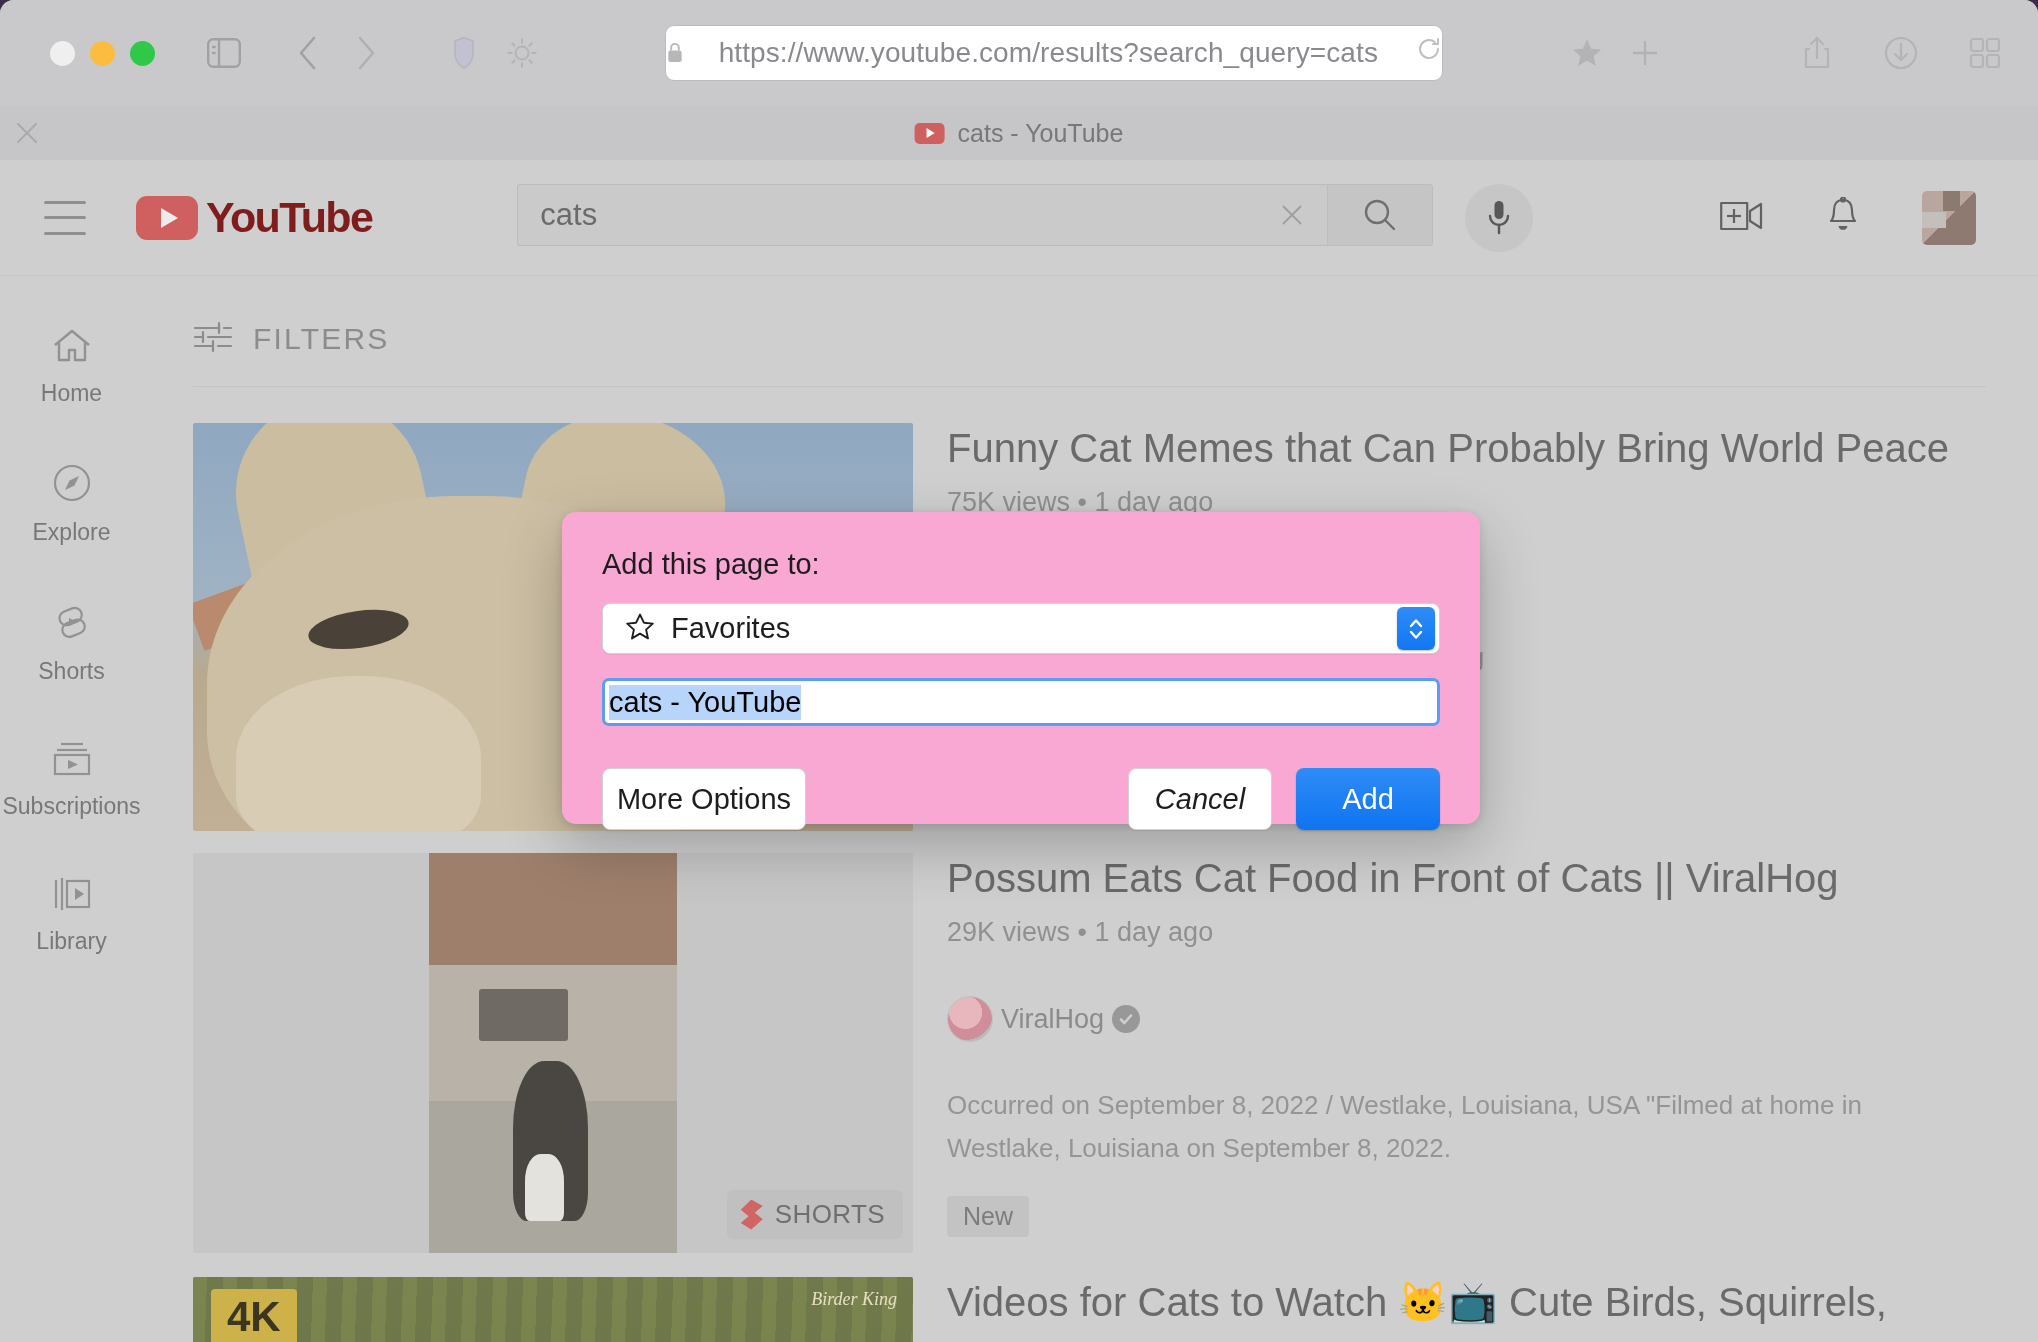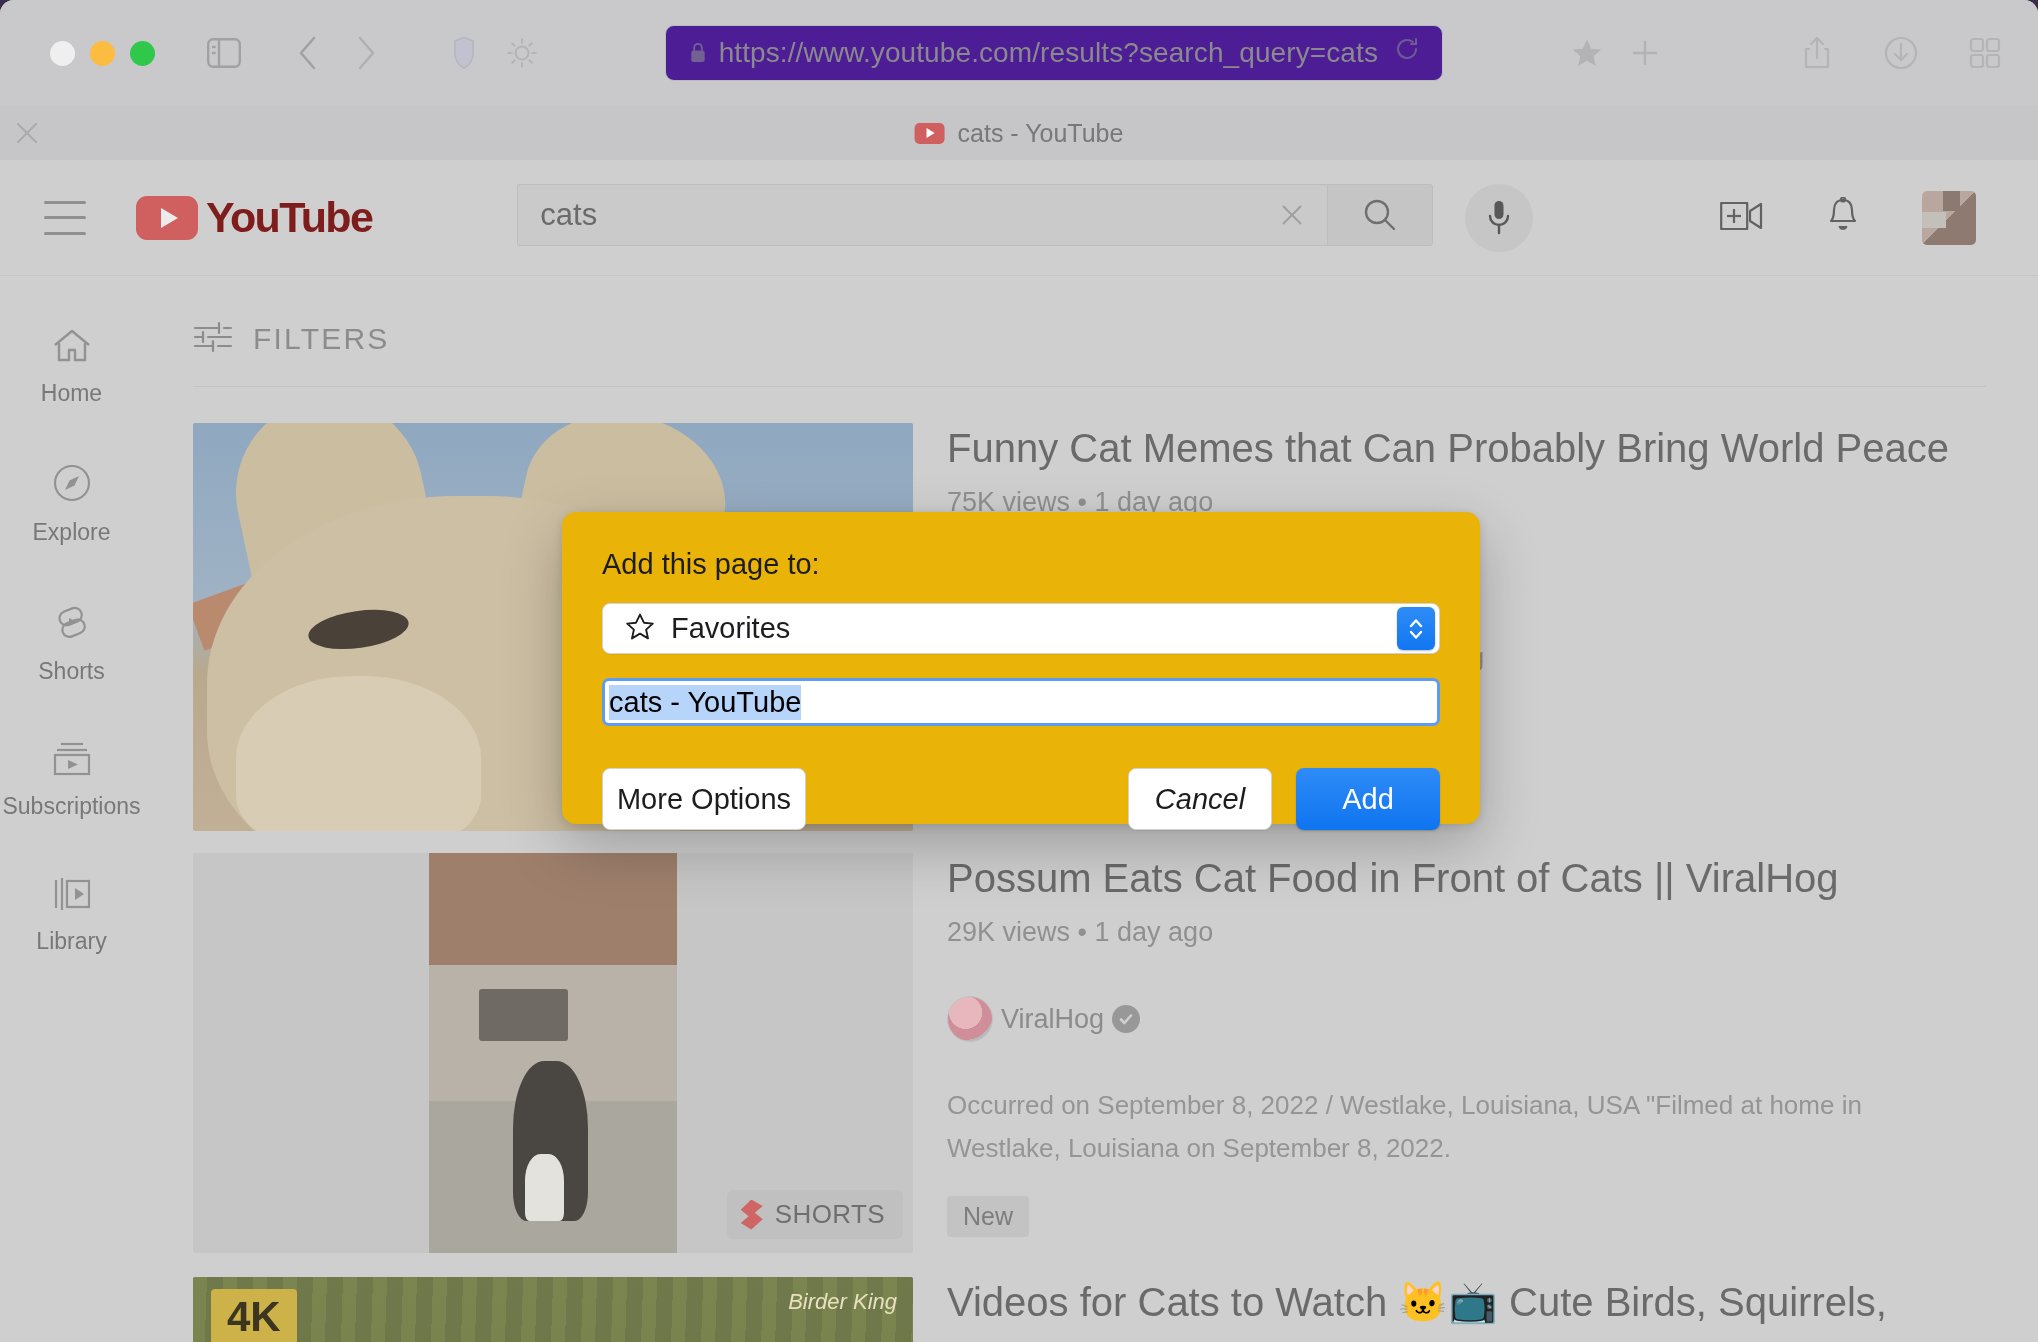--- a/index.html
+++ b/index.html
@@ -42,24 +42,24 @@
   .tb-icon svg { display: block; }
   .gap-1 { width: 40px; }
   .gap-2 { width: 26px; }
 
   
   .urlfield {
     flex: 0 0 auto;
     width: 778px;
     height: 56px;
     margin: 0 auto;
-    background: #4c1d95;
+    background: #ffffff;
     border: 1px solid #bcbcbe;
     border-radius: 9px;
-    display: flex; align-items: center; justify-content: center;
+    display: flex; align-items: center; justify-content: space-between;
     gap: 12px;
     position: relative;
   }
   .urlfield .lock { width: 18px; height: 22px; opacity:.62; }
   .url-text {
     font-size: 28px; color: #8a8a8e; letter-spacing: .1px;
     white-space: nowrap;
   }
   .reload { position: relative; margin-left: 4px; opacity:.55; }
 
@@ -219,22 +219,22 @@
     width: 22px; height: 30px; background: #d06565;
     clip-path: polygon(48% 0,100% 22%,64% 44%,100% 66%,48% 100%,0 78%,36% 56%,0 34%);
   }
   .shorts-badge .st { font-size: 26px; color: #6f6f6f; letter-spacing: .4px; }
 
   
   .thumb.fourk { width: 720px; height: 200px; position: relative;
      background: linear-gradient(180deg,#7d7f56 0%, #6f7a4e 100%); overflow:hidden;}
   .fourk .badge { position:absolute; left:18px; top:12px; background:#cdb24a; color:#3c3520;
      font-size:42px; font-weight:700; padding:4px 16px; border-radius:4px; }
-  .fourk .bk { position:absolute; right: 16px; top: 12px; font-size: 22px; color:#e8e0c0;
-     font-style: italic; font-family: Liberation Sans, sans-serif; }
+  .fourk .bk { position:absolute; right: 16px; top: 12px; font-size: 18px; color:#e8e0c0;
+     font-style: italic; font-family: Liberation Serif, serif; }
   .fourk .stripes { position:absolute; inset:0; background:
      repeating-linear-gradient(92deg, rgba(120,140,70,.55) 0 14px, rgba(90,110,55,.45) 14px 30px); opacity:.8;}
 
   .meta { flex: 1; padding-right: 60px; min-width: 0; }
   .vtitle { font-size: 40px; color: #6a6a6a; line-height: 1.25; font-weight: 400; }
   .vsub { font-size: 27px; color: #909090; margin-top: 14px; }
   .chan { display: flex; align-items: center; gap: 8px; margin-top: 48px; }
   .chan-av { width: 46px; height: 46px; border-radius: 50%;
      background: radial-gradient(circle at 40% 35%, #e8b6bd 0 42%, #cf8e99 43% 70%, #b9b9b9 71% 100%);
      border: 1px solid #c0c0c0; }
@@ -245,21 +245,21 @@
   .vdesc { font-size: 26px; color: #959595; line-height: 1.65; margin-top: 42px; max-width: 960px; }
   .newchip { display:inline-block; margin-top: 26px; background:#c3c3c3; color:#7c7c7c;
      font-size: 25px; padding: 6px 16px; border-radius: 4px; }
 
   
   .dlg-layer { position: absolute; inset: 0; }
   .dialog {
     position: absolute;
     left: 562px; top: 512px;
     width: 918px; height: 312px;
-    background: #eab308;
+    background: #f9a8d4;
     border-radius: 14px;
     box-shadow: 0 22px 60px rgba(0,0,0,.24), 0 2px 10px rgba(0,0,0,.12);
     padding: 36px 40px 0 40px;
   }
   .dlg-title { font-size: 29px; color: #1d1d1f; }
   .combo {
     margin-top: 22px;
     height: 51px;
     border: 1px solid #d3d3d5;
     border-radius: 8px;

